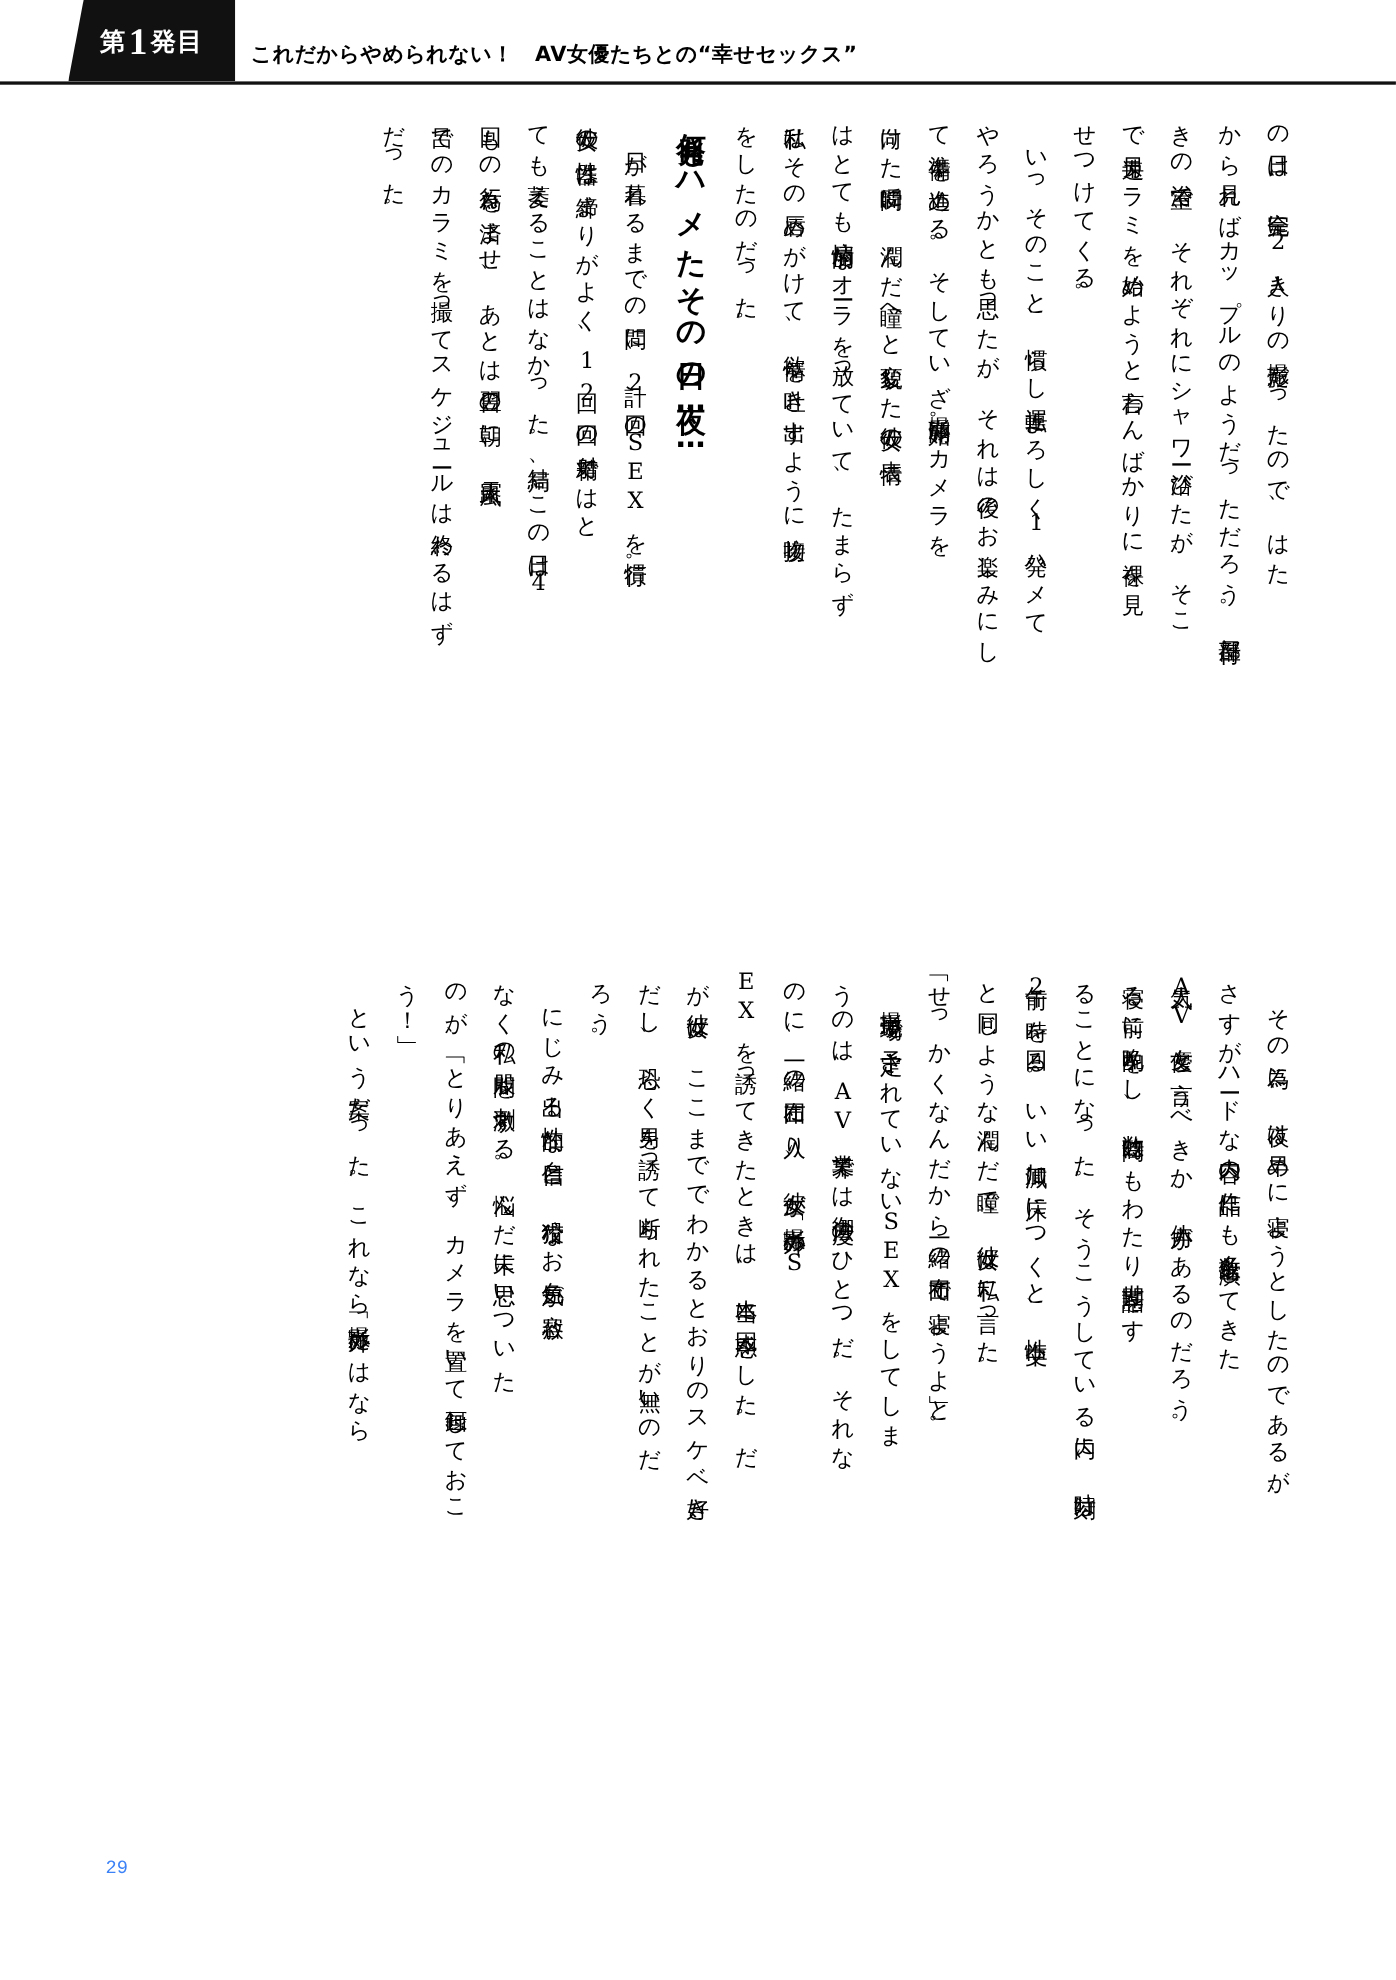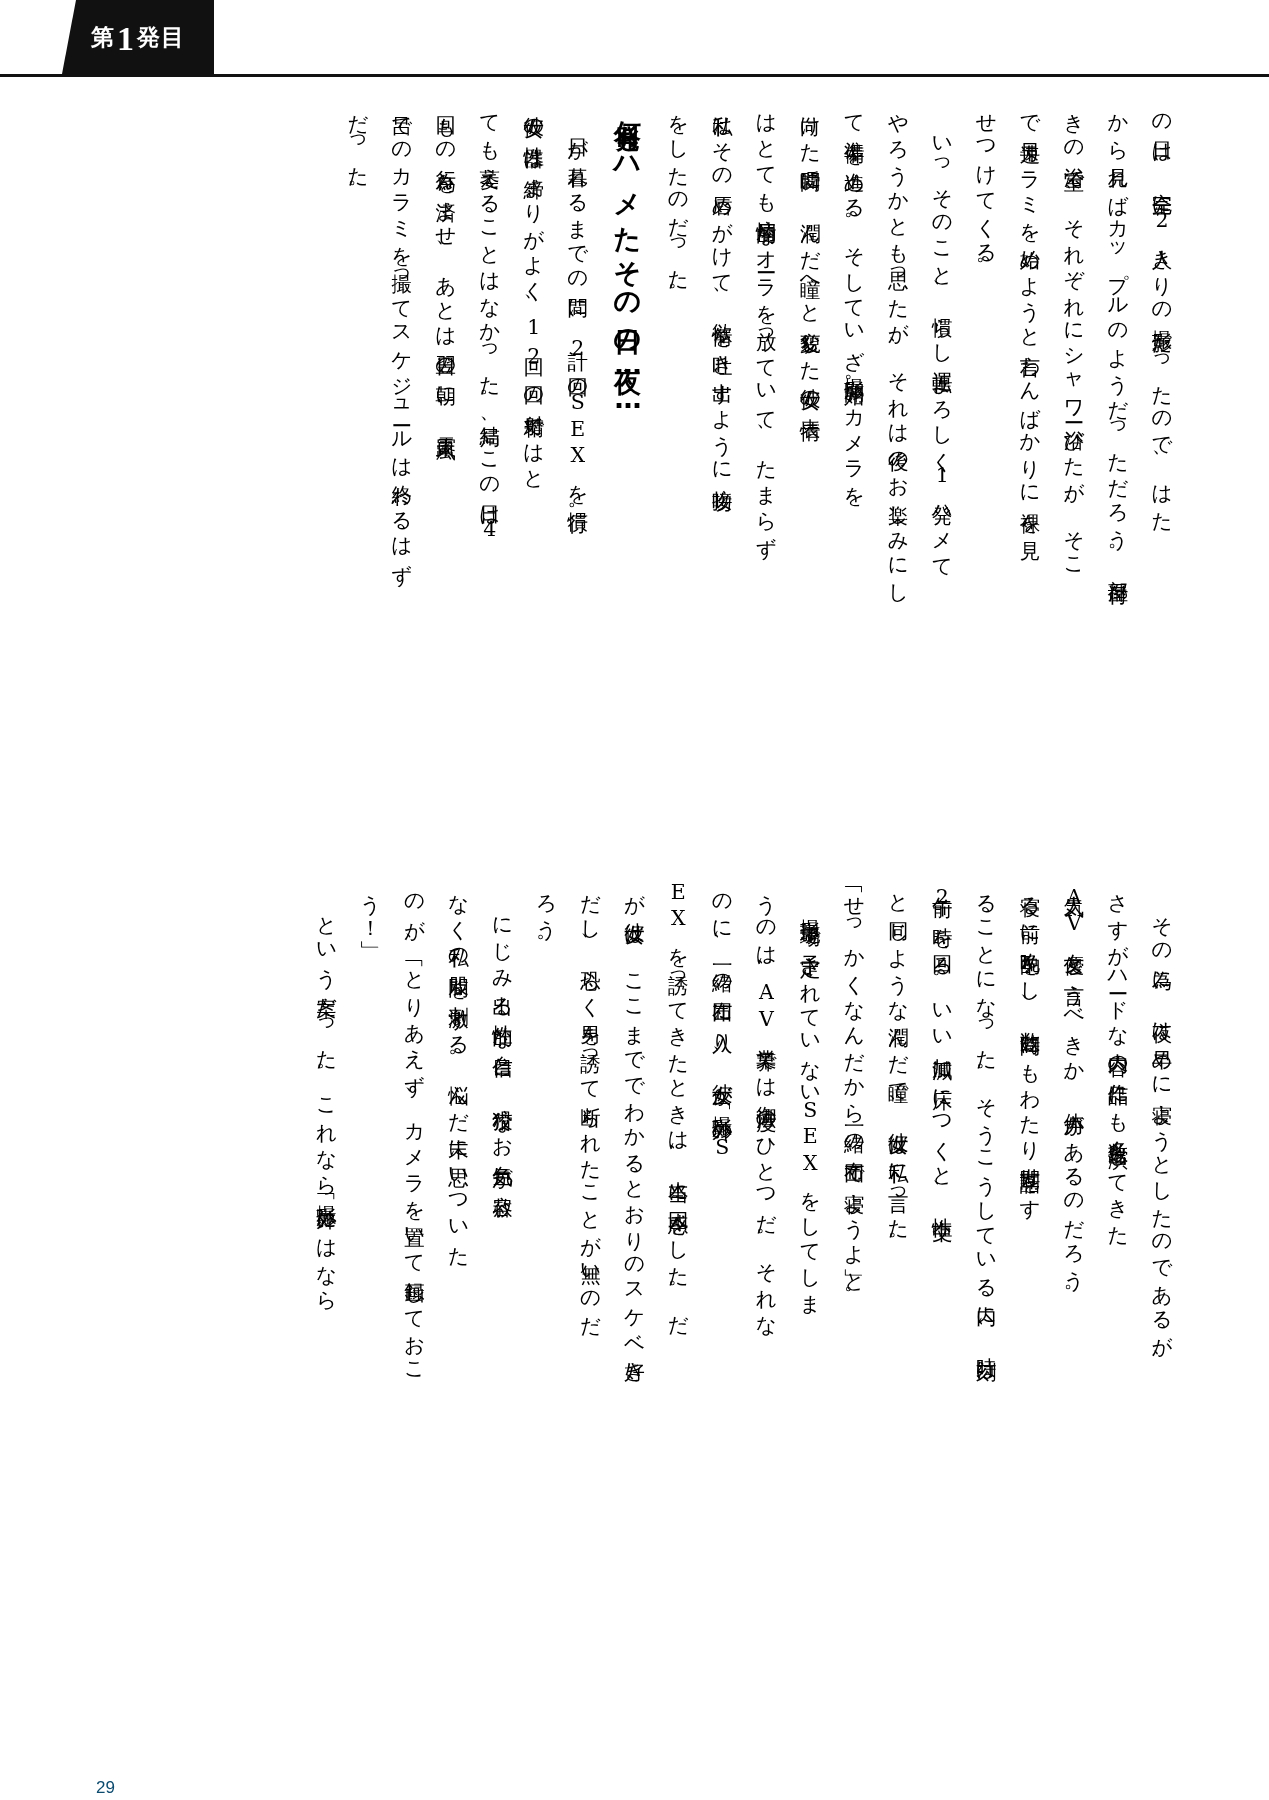--- a/index.html
+++ b/index.html
@@ -128,37 +128,38 @@
     font-weight: bold;
     letter-spacing: 3px;
     font-family: "DejaVu Sans", sans-serif;
     height: 700px;
   }
 
   
   .page-number {
     position: absolute;
     left: 96px;
-    top: 1778px;
+    top: 1690px;
     font-size: 17px;
-    font-family: Liberation Sans, sans-serif;
-    color: #0c4a6e;
+    font-family: Liberation Mono, monospace;
+    color: #3b82f6;
   }
 </style>
 </head>
 <body>
 
 <div class="header">
   <div class="header-tab">
     <div class="header-tab-text">
       <span class="tab-kanji">第</span>
         <span class="tab-num">1</span>
         <span class="tab-kanji">発目</span>
     </div>
   </div>
+  <div class="header-title">これだからやめられない！　AV女優たちとの“幸せセックス”</div>
   <div class="header-rule"></div>
 </div>
 
 <div class="page-body">
 
   <div class="col-block" id="block-upper">
     <div class="vcol">の日は、完全に2人きりの撮影だったので、はた</div>
     <div class="vcol">から見ればカップルのようだっただろう。部屋付</div>
     <div class="vcol">きの浴室で、それぞれにシャワー浴びたが、そこ</div>
     <div class="vcol">で早速カラミを始めようと言わんばかりに裸を見</div>

